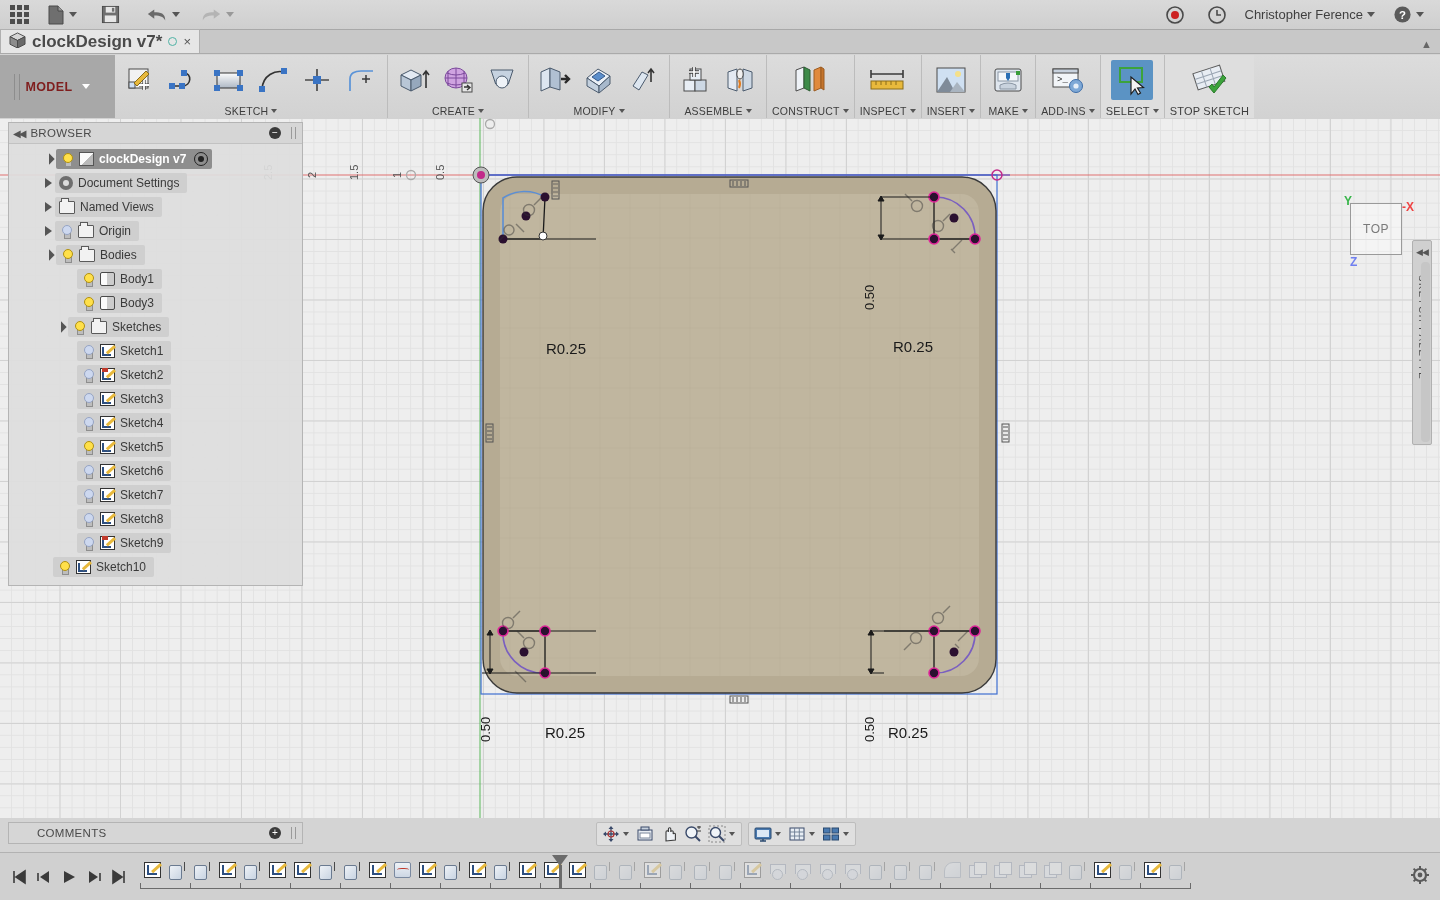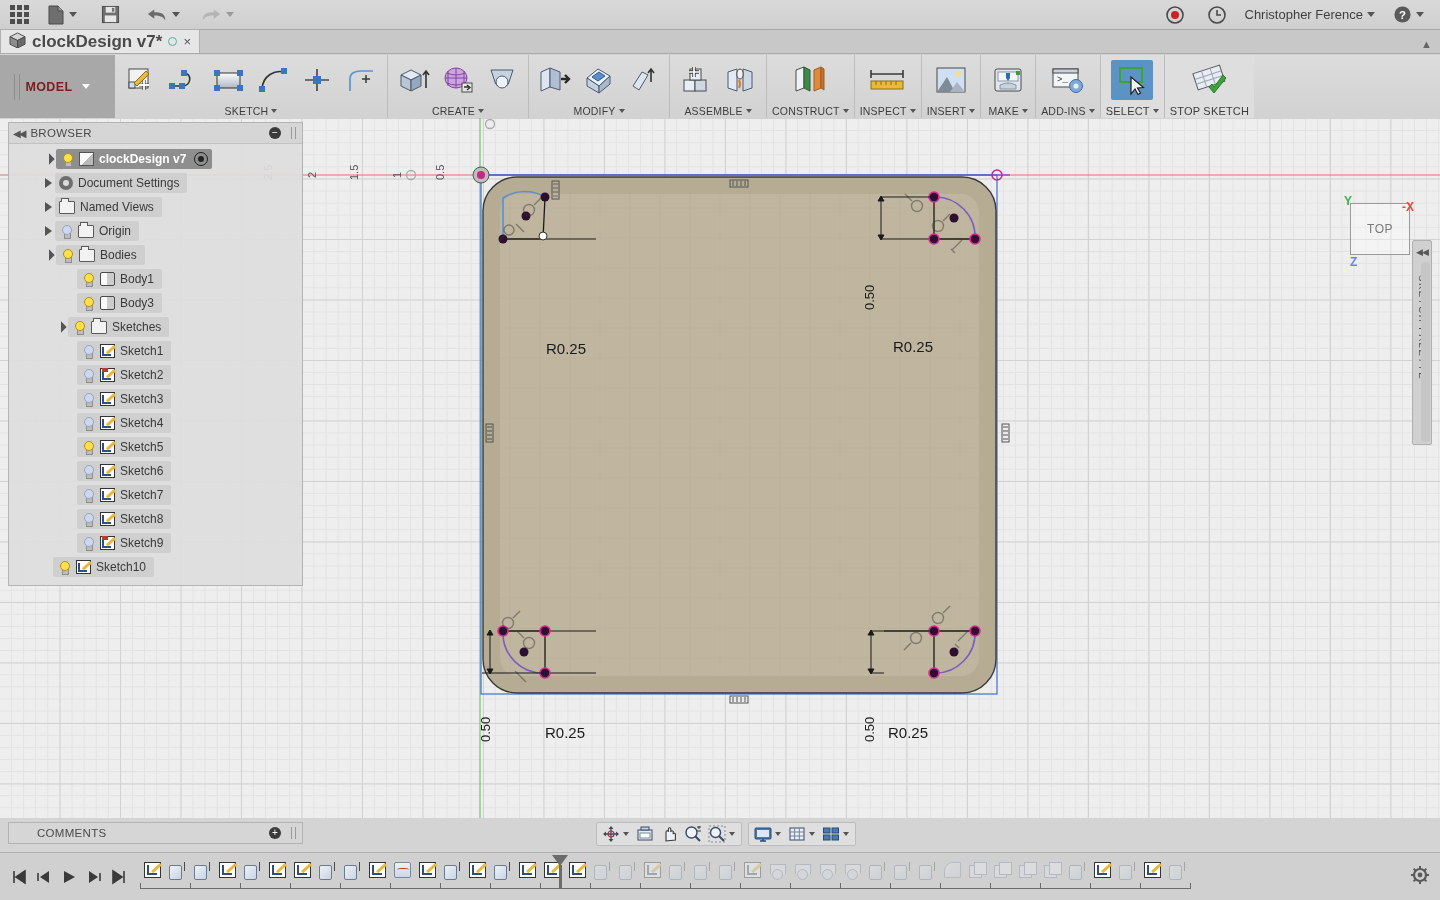--- a/index.html
+++ b/index.html
@@ -758,21 +758,21 @@
   <div class="ruler-num" style="left:306px;top:60px">2</div>
   <div class="ruler-num" style="left:348px;top:62px">1.5</div>
   <div class="ruler-num" style="left:391px;top:60px">1</div>
   <div class="ruler-num" style="left:434px;top:62px">0.5</div>
 
   <div style="position:absolute;left:1340px;top:-35px;width:100px;height:130px">
     <svg width="100" height="130" viewBox="0 0 100 130">
       <rect x="14" y="110" width="52" height="52" fill="none"></rect>
     </svg>
   </div>
-  <div style="position:absolute;left:1350px;top:85px;width:60px;height:52px;border:1px solid #9a9a9a;background:rgba(255,255,255,.35);display:flex;align-items:center;justify-content:center;">
+  <div style="position:absolute;left:1350px;top:85px;width:52px;height:52px;border:1px solid #9a9a9a;background:rgba(255,255,255,.35);display:flex;align-items:center;justify-content:center;">
     <span style="font-size:12px;color:#7a7a7a;letter-spacing:.5px">TOP</span>
   </div>
   <div style="position:absolute;left:1344px;top:76px;font-size:12px;font-weight:bold;color:#39b54a">Y</div>
   <div style="position:absolute;left:1402px;top:82px;font-size:12px;font-weight:bold;color:#ef4444">-X</div>
   <div style="position:absolute;left:1350px;top:137px;font-size:12px;font-weight:bold;color:#6f7ff0">Z</div>
 </div>
 
 <div id="browser">
   <div id="browser-head">
     <span class="dblarrow">◀◀</span>

